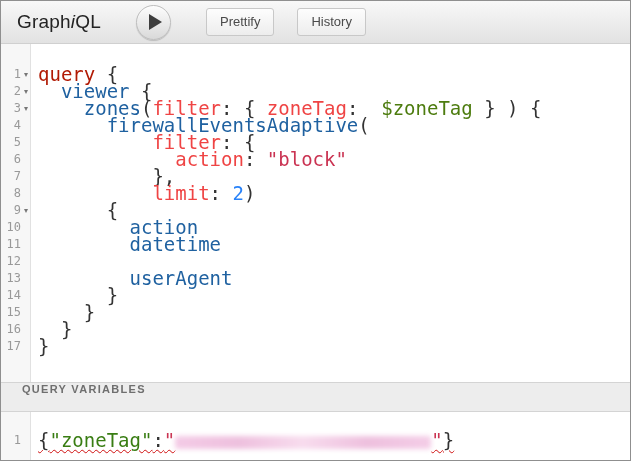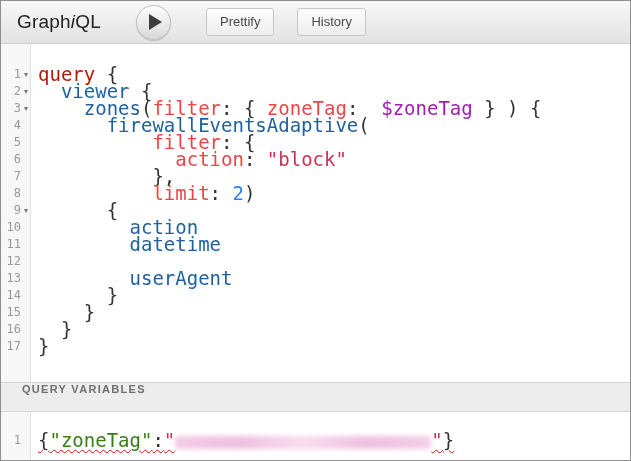--- a/index.html
+++ b/index.html
@@ -78,21 +78,21 @@
   .codetext {
     white-space:pre;
     font-family:"DejaVu Sans Mono", monospace;
     font-size:19px; line-height:17px;
     padding-left:7px;
   }
   
   .tk-kw   { color:#B11A04; }
   .tk-prop { color:#1F61A0; }
   .tk-attr { color:#ef4444; }
-  .tk-var  { color:#a21caf;text-align:center; }
+  .tk-var  { color:#4d7c0f;text-align:center; }
   .tk-str  { color:#CA3352; }
   .tk-num  { color:#2882F9; }
   .tk-p    { color:#333333; }
   .tk-jkey { color:#397D13; }
   .err {
     text-decoration-line:underline;
     text-decoration-style:wavy;
     text-decoration-color:#d01010;
     text-decoration-thickness:1px;
     text-underline-offset:2px;

